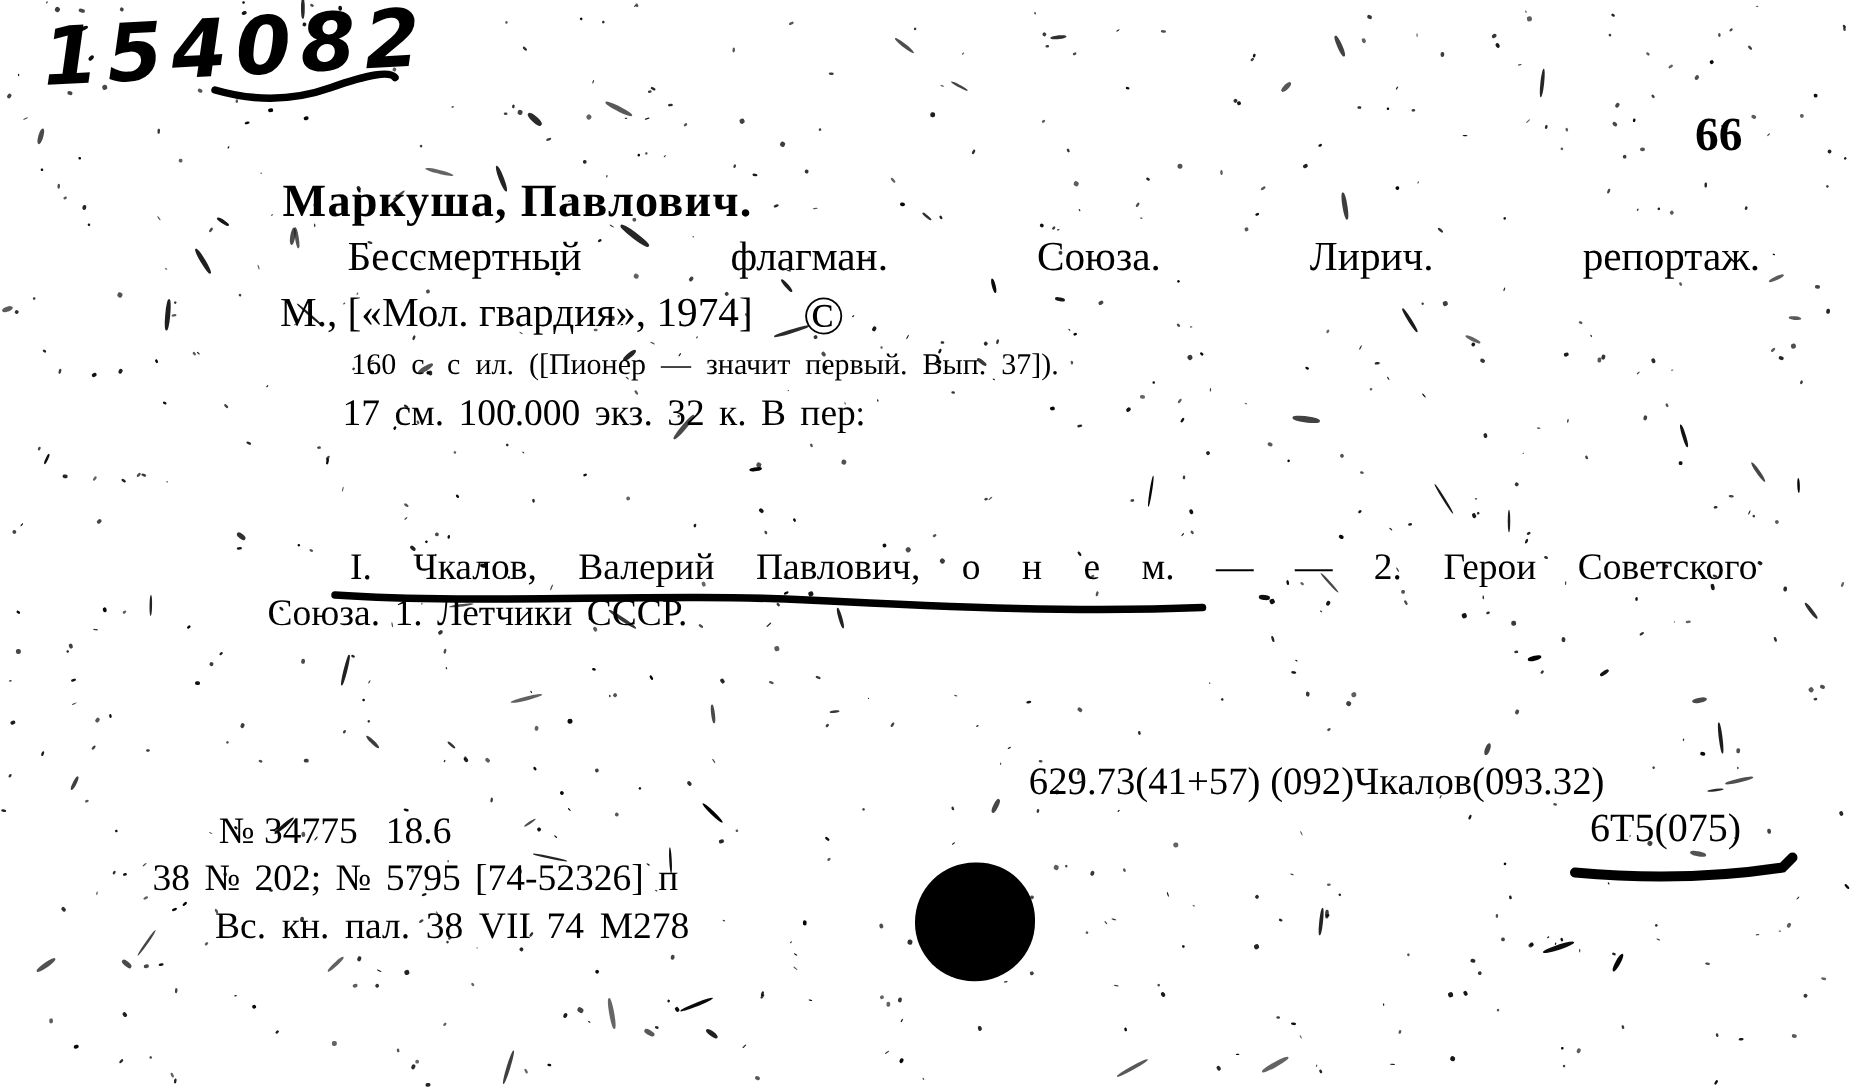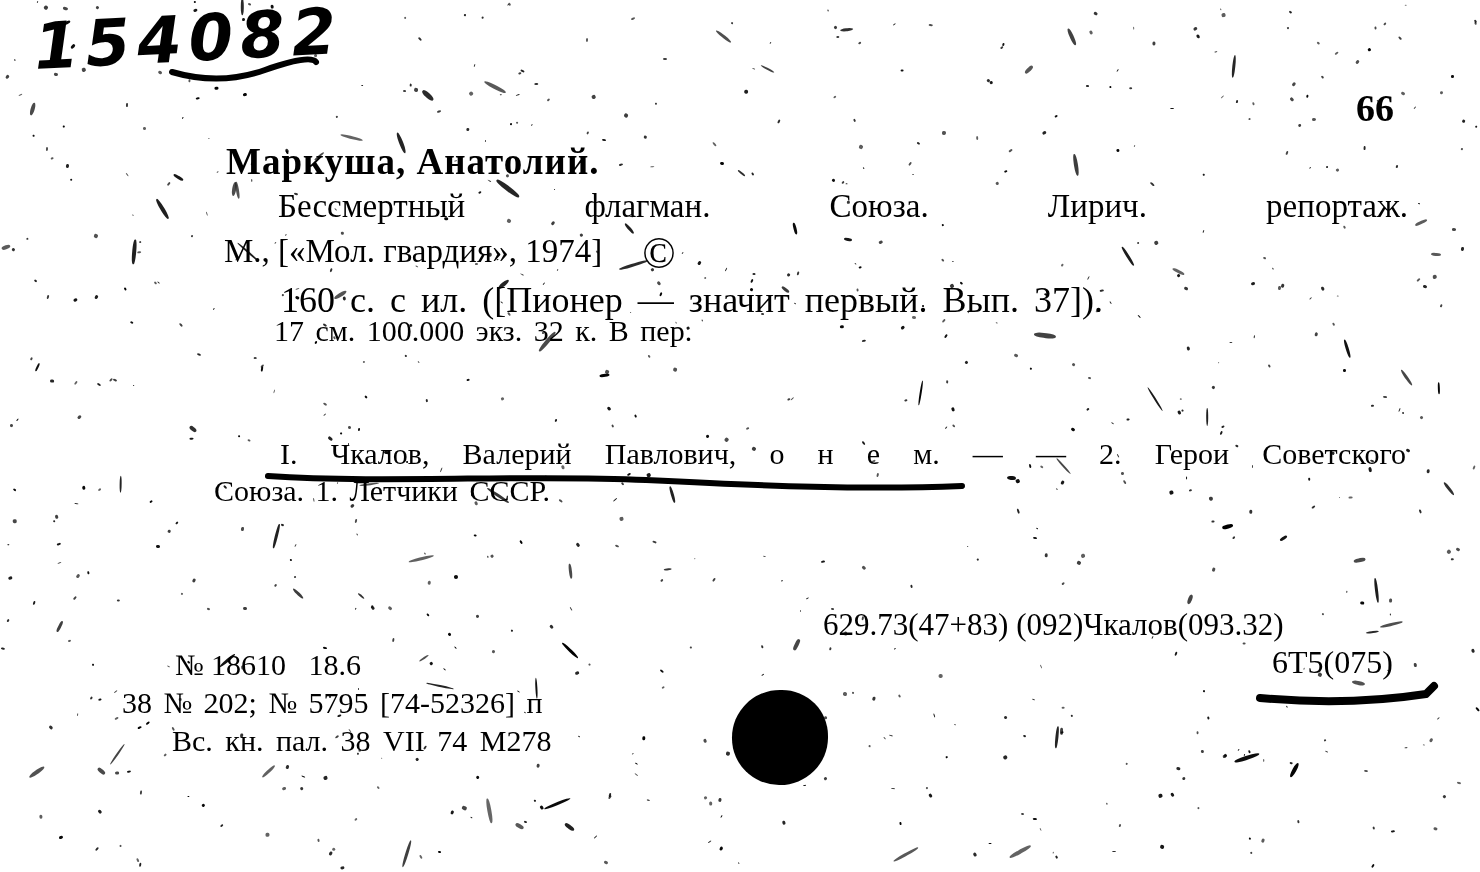--- a/index.html
+++ b/index.html
@@ -14,21 +14,21 @@
   .handwritten{
     left:34px;top:2px;font-family:"DejaVu Sans",sans-serif;
     font-size:64px;font-weight:bold;font-style:italic;
     letter-spacing:7px;transform:rotate(-3deg);
   }
   .page-number{left:1356px;top:86px;font-size:38px;font-weight:bold;}
   .heading{left:226px;top:140px;font-size:37px;font-weight:bold;letter-spacing:1px;}
   .title-line{left:278px;top:188px;width:1130px;font-size:33px;}
   .imprint-line{left:224px;top:233px;font-size:33px;}
   .copyright{font-size:44px;line-height:0;vertical-align:-6px;margin-left:40px;}
-  .collation-line{left:281px;top:279px;font-size:36px;word-spacing:6px;}
+  .collation-line{left:281px;top:279px;font-size:24px;word-spacing:6px;}
   .format-line{left:274px;top:314px;font-size:30px;word-spacing:4px;}
   .tracing1{left:280px;top:437px;width:1126px;font-size:30px;}
   .tracing2{left:214px;top:474px;font-size:30px;word-spacing:4px;}
   .udc{left:823px;top:607px;font-size:31px;}
   .class-index{left:1272px;top:644px;font-size:32px;}
   .reg1{left:175px;top:648px;font-size:30px;}
   .reg2{left:122px;top:686px;font-size:30px;word-spacing:4px;}
   .reg3{left:172px;top:724px;font-size:30px;word-spacing:5px;}
   .punch-hole{
     left:732px;top:690px;width:96px;height:95px;background:#000;
@@ -826,45 +826,45 @@
       <i style="left: 355.4px; top: 519.4px; width: 2.1px; height: 3.8px; transform: rotate(14deg); opacity: 0.7;"></i>
     </div>
 
   <div class="abs handwritten">154082</div>
   <svg class="svg-deco" style="left:170px;top:52px;" width="150" height="36">
     <path d="M2 20 Q 50 34 95 18 T 146 10" fill="none" stroke="#000" stroke-width="6" stroke-linecap="round"></path>
   </svg>
 
   <div class="abs page-number">66</div>
 
-  <div class="abs heading">Маркуша, Анатолий.</div>
+  <div class="abs heading">Маркуша, Павлович.</div>
 
   <div class="abs title-line justify">Бессмертный флагман. Союза. Лирич. репортаж.</div>
 
   <div class="abs imprint-line">
     <span>М., [«Мол. гвардия», 1974]</span><span class="copyright">©</span>
   </div>
 
   <div class="abs collation-line">160 с. с ил. ([Пионер — значит первый. Вып. 37]).</div>
 
   <div class="abs format-line">17 см. 100.000 экз. 32 к. В пер.</div>
 
   <div class="abs tracing1 justify">I. Чкалов, Валерий Павлович, о н е м. — — 2. Герои Советского</div>
   <svg class="svg-deco" style="left:266px;top:468px;" width="700" height="26">
     <path d="M2 8 C 120 16 260 6 380 12 S 600 22 696 18" fill="none" stroke="#000" stroke-width="6" stroke-linecap="round"></path>
   </svg>
 
   <div class="abs tracing2">Союза. 1. Летчики СССР.</div>
 
-  <div class="abs udc">629.73(47+83) (092)Чкалов(093.32)</div>
+  <div class="abs udc">629.73(41+57) (092)Чкалов(093.32)</div>
 
   <div class="abs class-index">6Т5(075)</div>
   <svg class="svg-deco" style="left:1258px;top:684px;" width="180" height="24">
     <path d="M2 14 Q 90 22 168 10 L 176 2" fill="none" stroke="#000" stroke-width="8" stroke-linecap="round"></path>
   </svg>
 
-  <div class="abs reg1 pre">№ 18610   18.6</div>
+  <div class="abs reg1 pre">№ 34775   18.6</div>
   <div class="abs reg2 pre">38 № 202; № 5795 [74-52326] п</div>
   <div class="abs reg3 pre">Вс. кн. пал. 38 VII 74 М278</div>
 
   <div class="abs punch-hole"></div>
 
 </div>
 
 </body></html>

